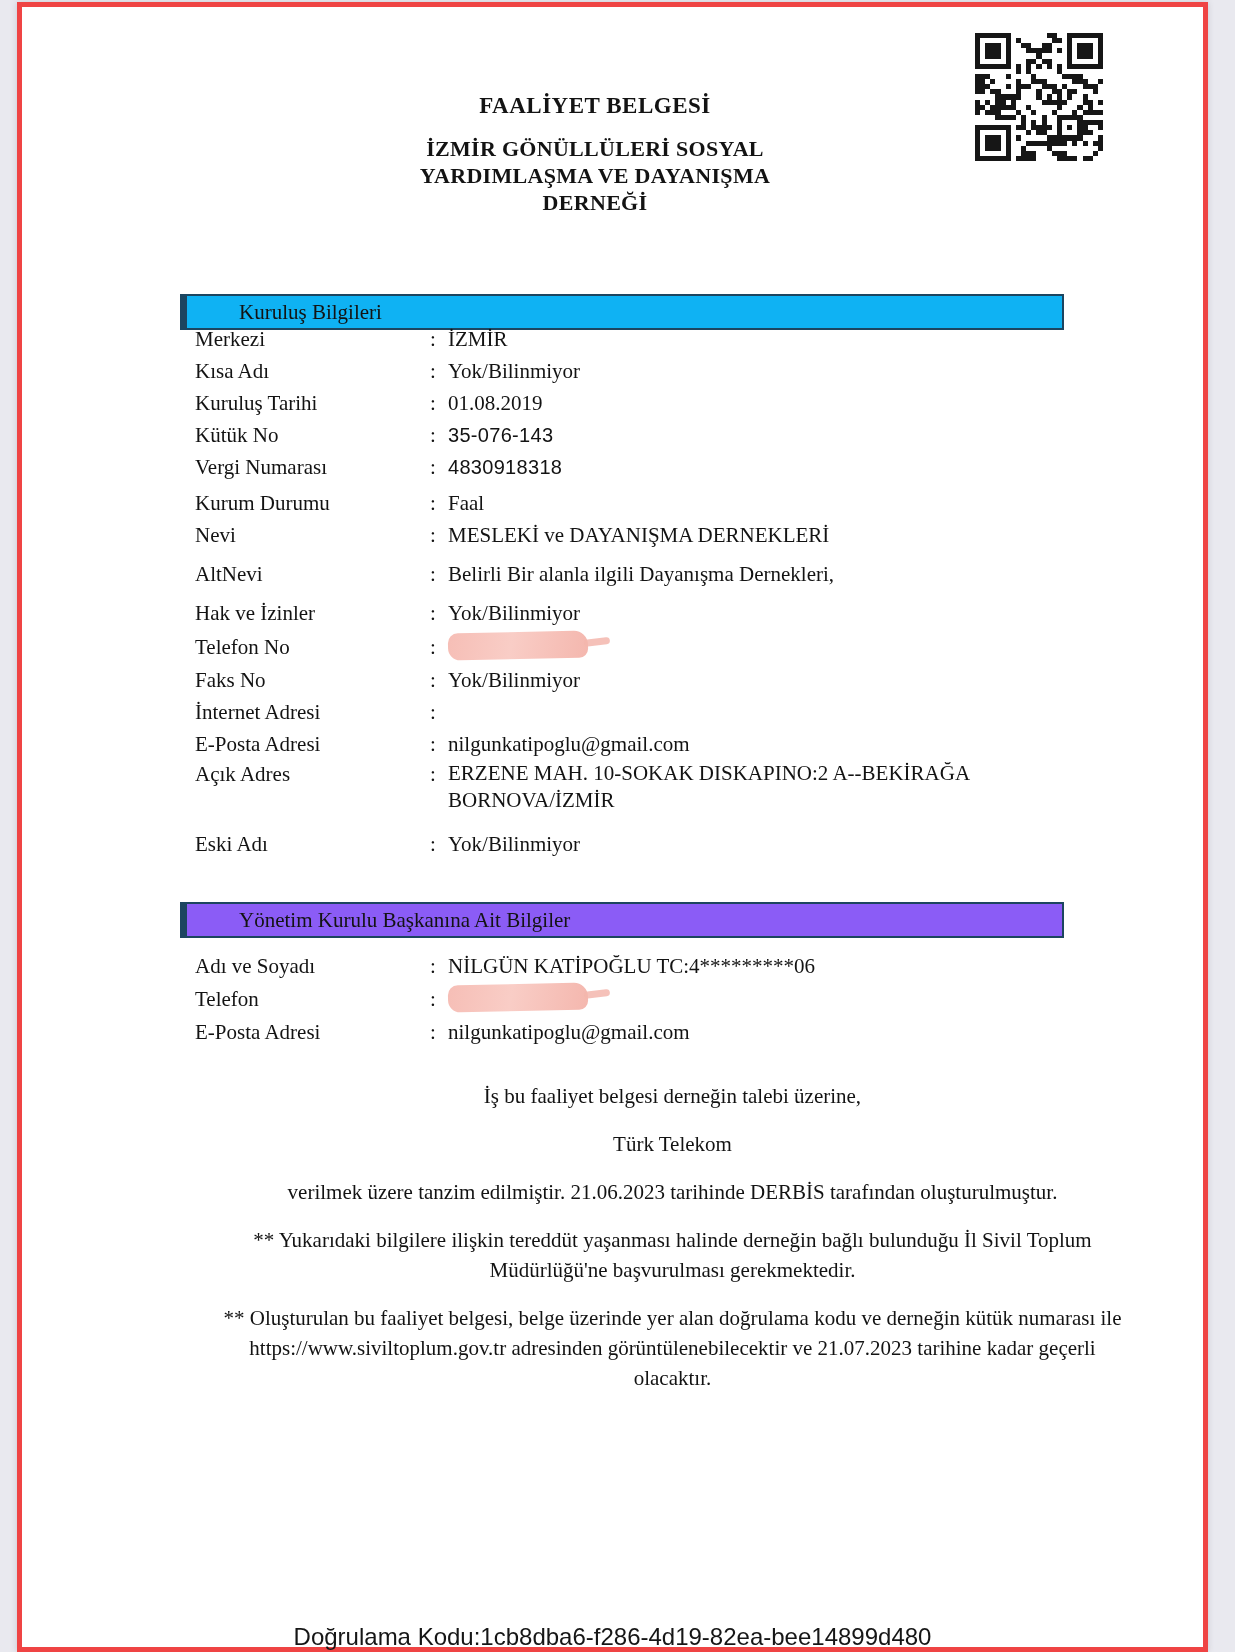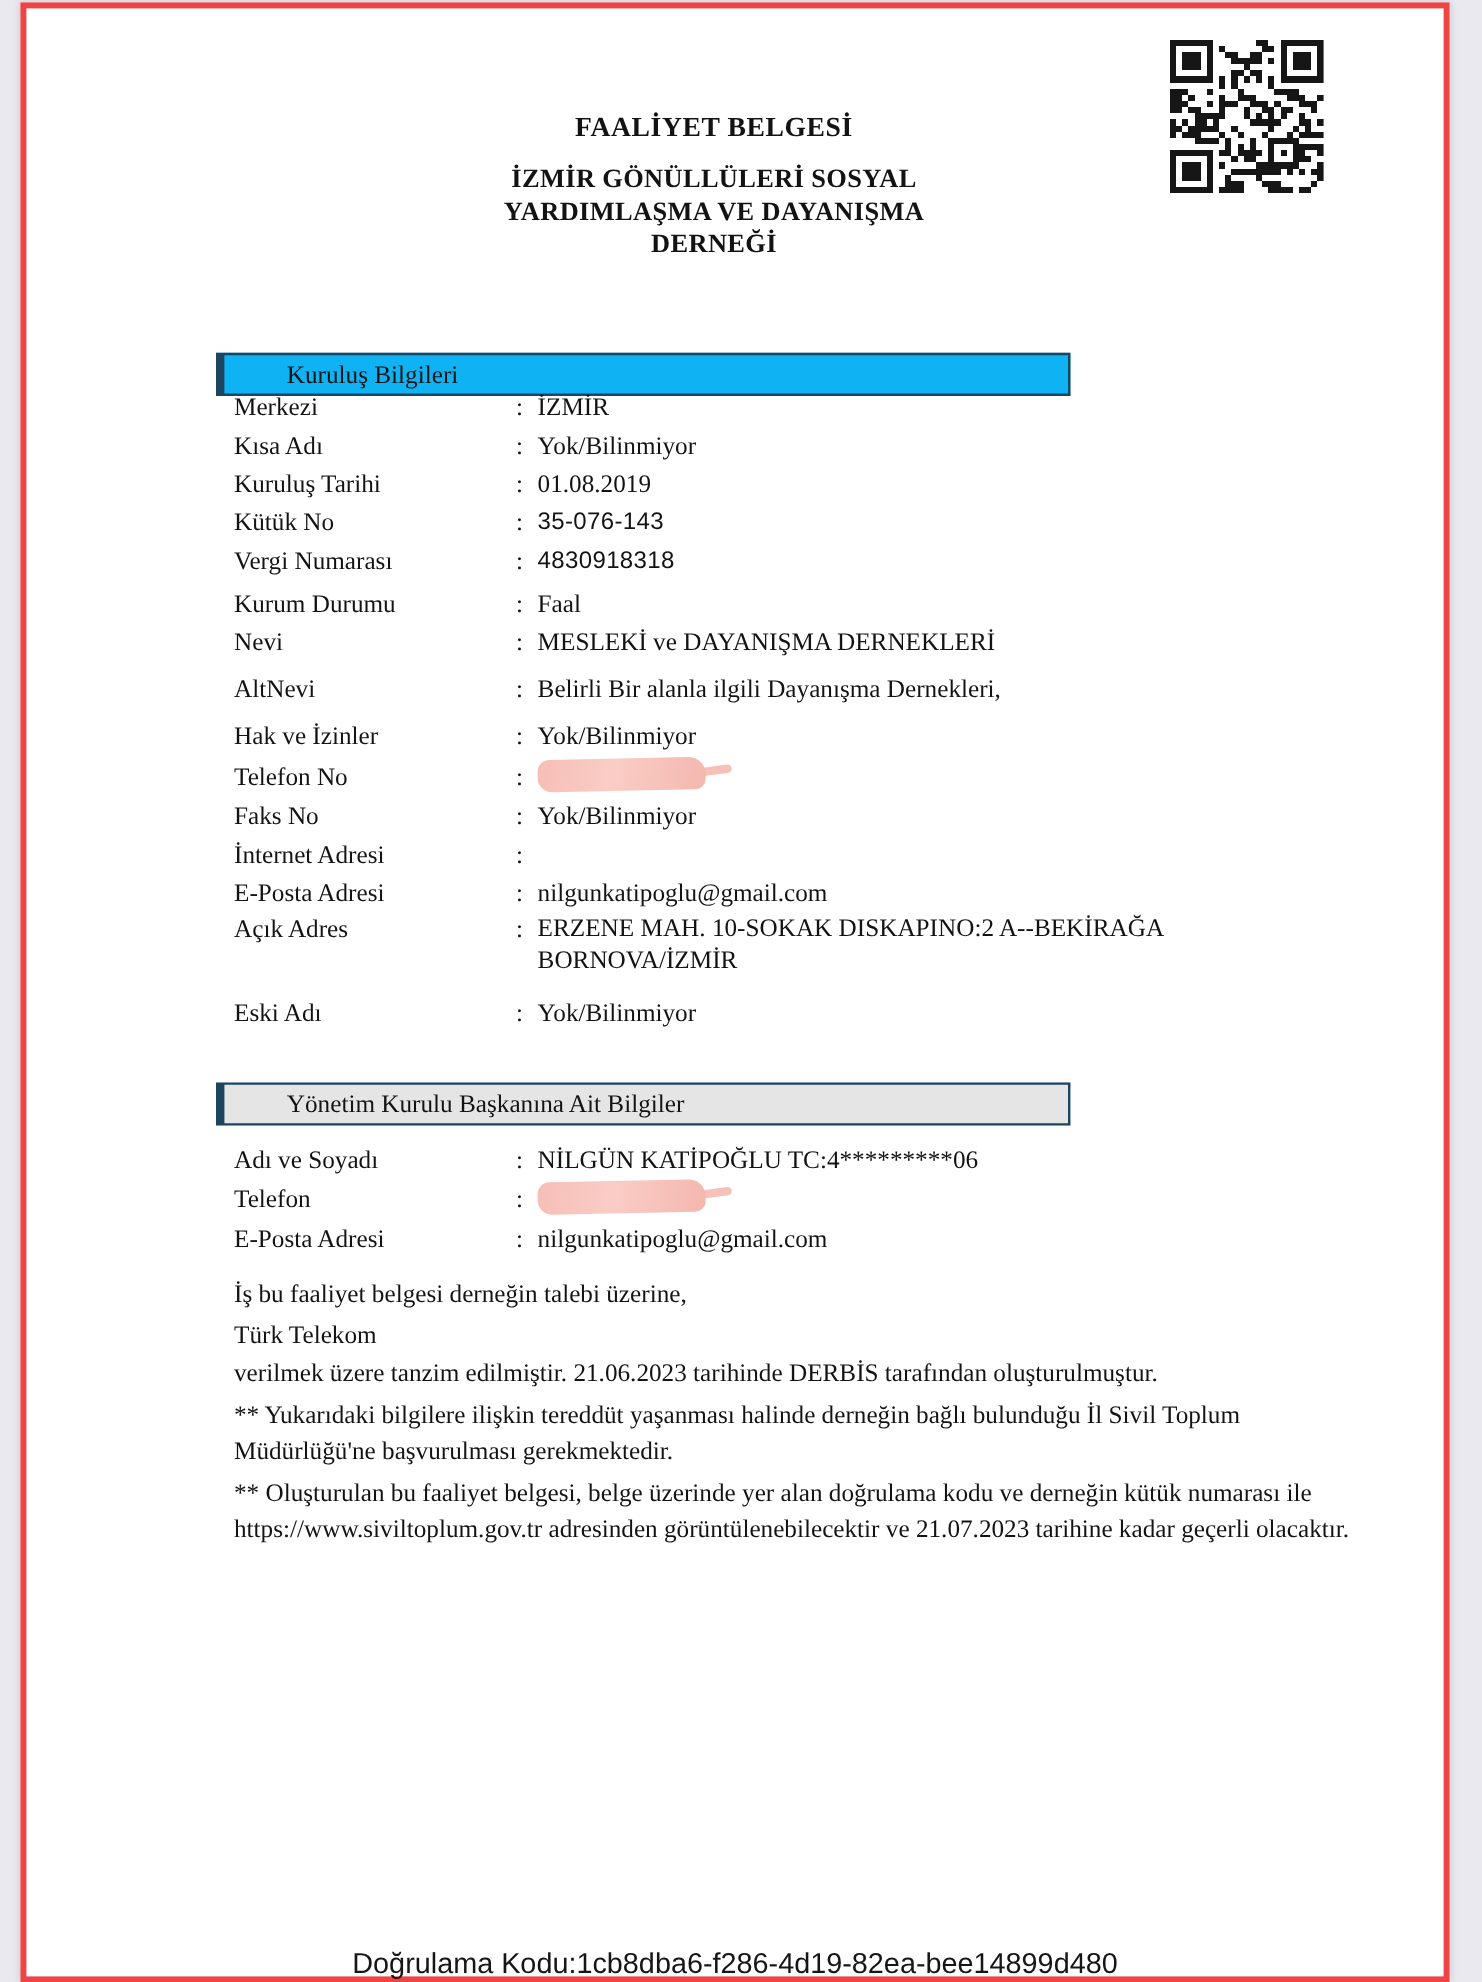--- a/index.html
+++ b/index.html
@@ -30,21 +30,21 @@
   .org-name div{
     font-size:22px;font-weight:bold;line-height:27px;letter-spacing:.3px;
   }
   
   .qr{
     position:absolute;left:953px;top:26px;width:128px;height:128px;
   }
   .qr svg{width:100%;height:100%;}
   
   .section-bar{
-    position:absolute;left:158px;width:712px;height:36px;
+    position:absolute;left:158px;width:884px;height:36px;
     box-sizing:border-box;
     border:2px solid #1c4560;
     border-left-width:7px;
     display:flex;align-items:center;
     padding-left:52px;
     font-size:21px;
   }
   #bar1{top:287px;}
   #bar2{top:895px;}
   
@@ -84,21 +84,21 @@
   }
   .redaction::after{
     content:"";position:absolute;right:-22px;top:8px;width:26px;height:7px;
     background:#f3b6ad;border-radius:5px;transform:rotate(-6deg);opacity:.85;
   }
   
   .paragraphs{
     position:absolute;left:173px;top:1056px;width:955px;
     font-size:21px;line-height:30px;
   }
-  .paragraphs p{margin:0;}
+  .paragraphs p{margin:18px;text-align:center;}
   .paragraphs p:nth-child(2){margin-top:4px;}
   .paragraphs p:nth-child(3){margin-top:2px;}
   .paragraphs p:nth-child(4){margin-top:5px;}
   .paragraphs p:nth-child(5){margin-top:5px;}
   
   .footer{
     position:absolute;left:0;top:1616px;width:100%;
     text-align:center;
     font-family:"Liberation Sans","DejaVu Sans",sans-serif;
     font-size:24px;color:#161616;
@@ -493,21 +493,21 @@
         <div class="field-colon">:</div>
         <div class="field-value">ERZENE MAH. 10-SOKAK DISKAPINO:2 A--BEKİRAĞA BORNOVA/İZMİR</div>
       </div>
       <div class="field-row">
         <div class="field-label">Eski Adı</div>
         <div class="field-colon">:</div>
         <div class="field-value">Yok/Bilinmiyor</div>
       </div>
     </div>
 
-  <div class="section-bar" id="bar2" style="background: #e5e5e5; border-color: rgb(28, 69, 96);">
+  <div class="section-bar" id="bar2" style="background: #8b5cf6; border-color: rgb(28, 69, 96);">
     <span>Yönetim Kurulu Başkanına Ait Bilgiler</span>
   </div>
   <div class="rows" id="rows2">
       <div class="field-row">
         <div class="field-label">Adı ve Soyadı</div>
         <div class="field-colon">:</div>
         <div class="field-value">NİLGÜN KATİPOĞLU TC:4*********06</div>
       </div>
       <div class="field-row">
         <div class="field-label">Telefon</div>

